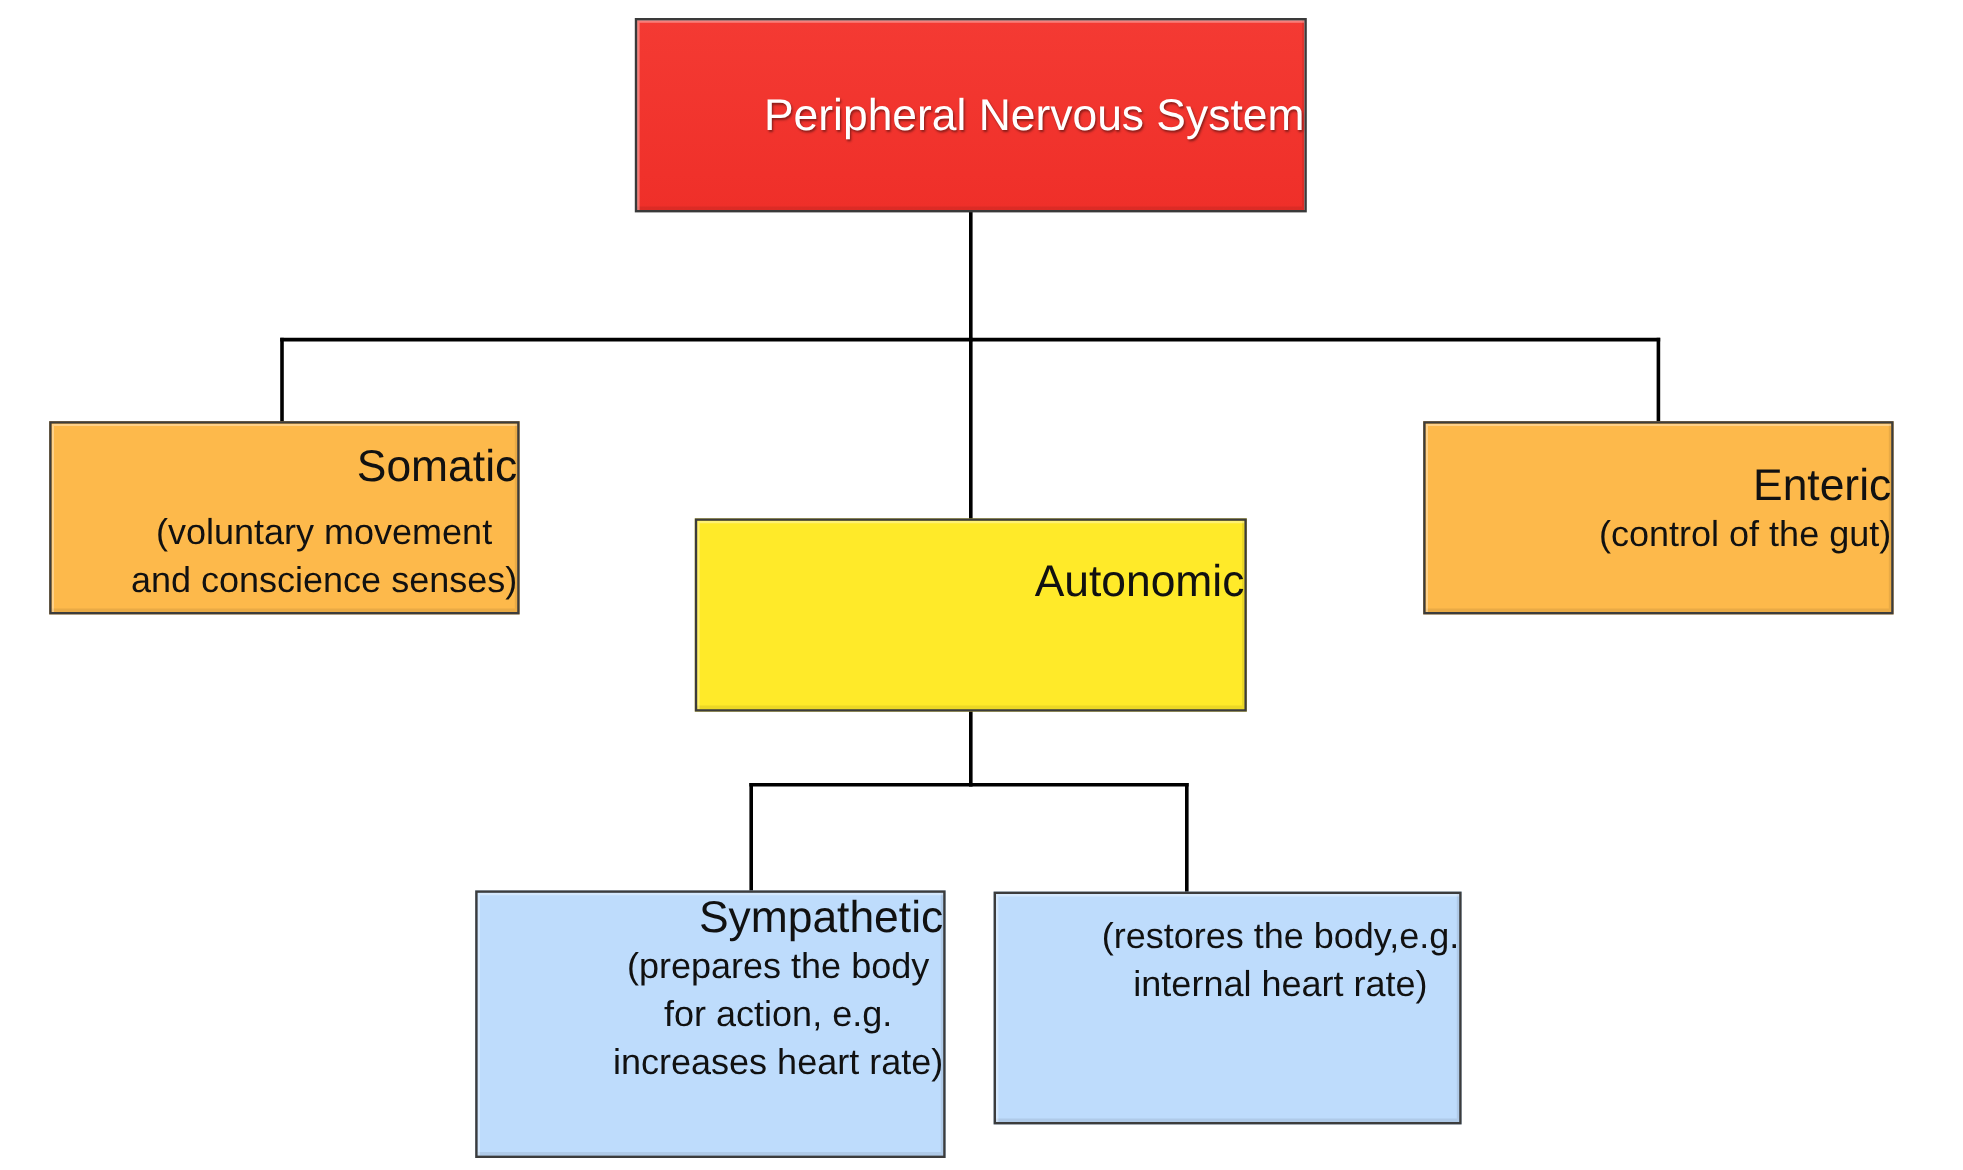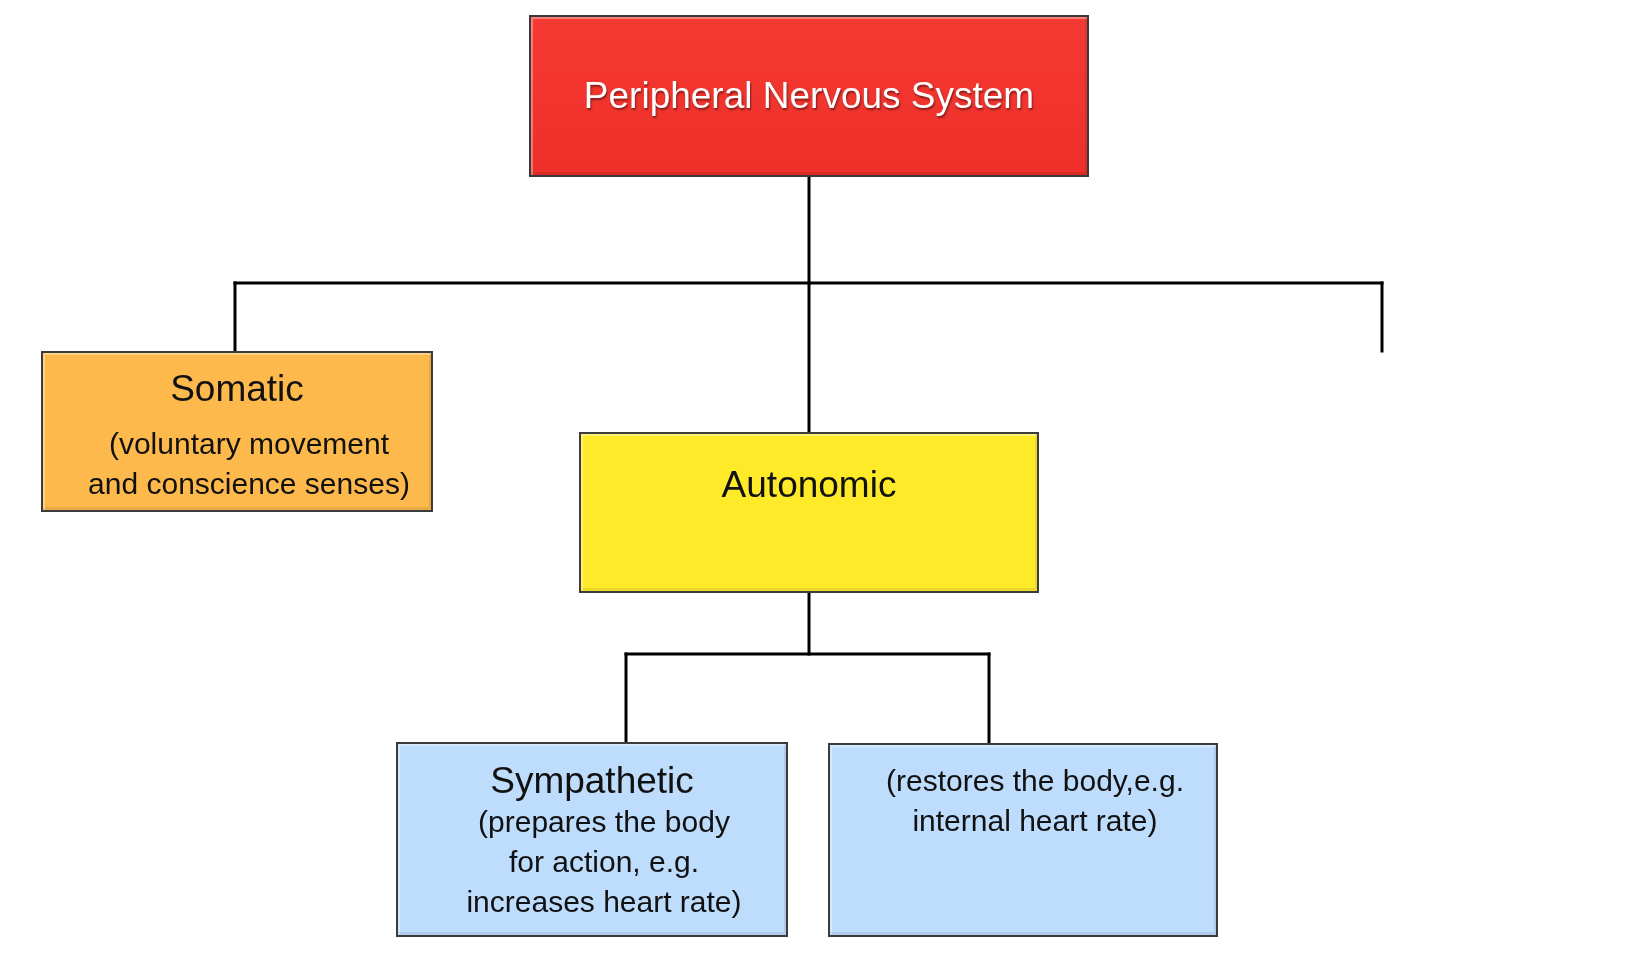--- a/index.html
+++ b/index.html
@@ -25,21 +25,21 @@
       left: 0; top: 0;
       width: 1636px;
       height: 975px;
     }
     .node {
       position: absolute;
       box-sizing: border-box;
       border: 2px solid #3c3c3c;
       display: flex;
       flex-direction: column;
-      align-items: center;
+      align-items: flex-end;
       justify-content: center;
       text-align: center;
       color: #111111;
       box-shadow: inset 2px 2px 0 rgba(255,255,255,0.35), inset -2px -3px 0 rgba(0,0,0,0.08);
     }
     .node .title {
       font-size: 37px;
       line-height: 42px;
       white-space: nowrap;
     }
@@ -65,24 +65,23 @@
     }
     #node-autonomic {
       left: 579px; top: 432px; width: 460px; height: 161px;
       background: #ffea29;
     }
     #node-enteric {
       left: 1186px; top: 351px; width: 392px; height: 161px;
       background: #fdb94b;
     }
     #node-sympathetic {
-      left: 396px; top: 742px; width: 392px; height: 195px;
+      left: 396px; top: 742px; width: 392px; height: 223px;
       background: #bedcfc;
       justify-content: flex-start;
-      padding-top: 16px;
     }
     #node-parasympathetic {
       left: 828px; top: 743px; width: 390px; height: 194px;
       background: #bedcfc;
       justify-content: flex-start;
       padding-top: 16px;
     }
     #node-enteric .title { margin-top: -14px; }
     #node-autonomic { justify-content: flex-start; padding-top: 30px; }
     #node-somatic { justify-content: flex-start; padding-top: 15px; }
@@ -113,20 +112,24 @@
   <div class="node" id="node-somatic" style="background-color: rgb(253, 185, 75); gap: 14px;">
     <div class="title">Somatic</div>
     <div class="desc">(voluntary movement
 and conscience senses)</div>
   </div>
 
   <div class="node" id="node-autonomic" style="background-color: rgb(255, 234, 41);">
     <div class="title">Autonomic</div>
   </div>
 
+  <div class="node" id="node-enteric" style="background-color: rgb(253, 185, 75);">
+    <div class="title">Enteric</div>
+    <div class="desc">(control of the gut)</div>
+  </div>
 
   <div class="node" id="node-sympathetic" style="background-color: rgb(190, 220, 252);">
     <div class="title">Sympathetic</div>
     <div class="desc">(prepares the body
 for action, e.g.
 increases heart rate)</div>
   </div>
 
   <div class="node" id="node-parasympathetic" style="background-color: rgb(190, 220, 252);">
     <div class="desc">(restores the body,e.g.

